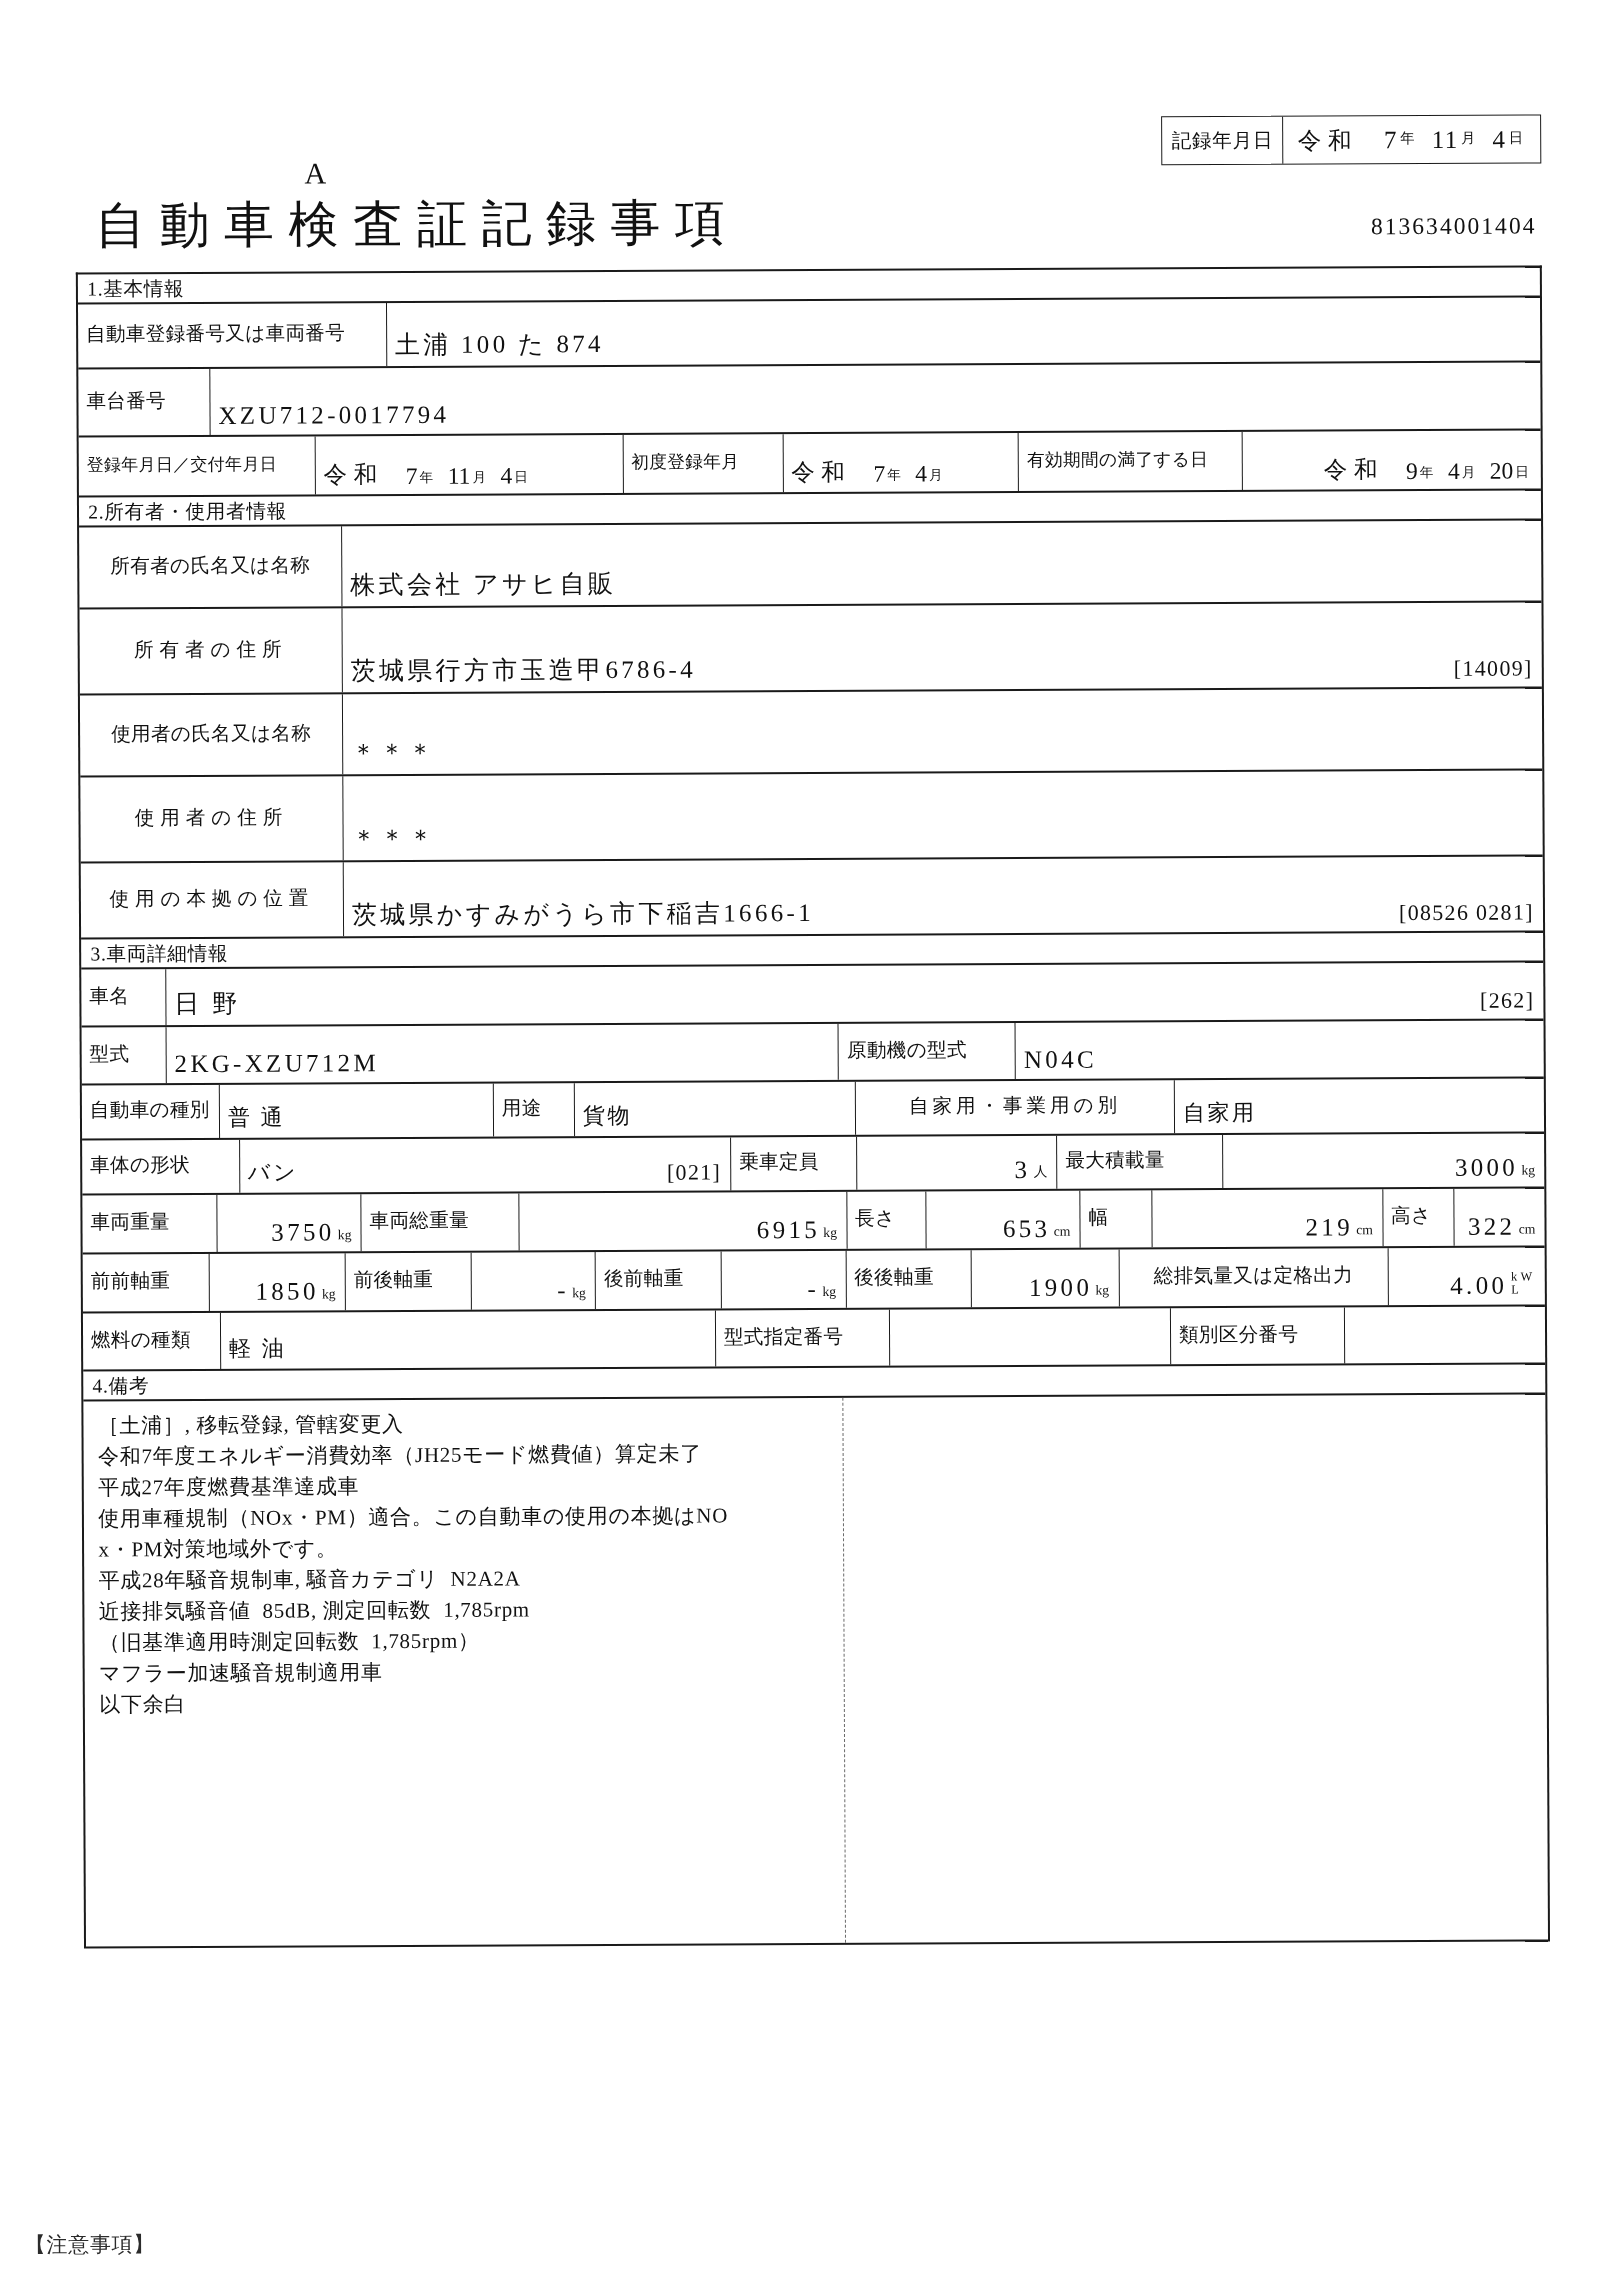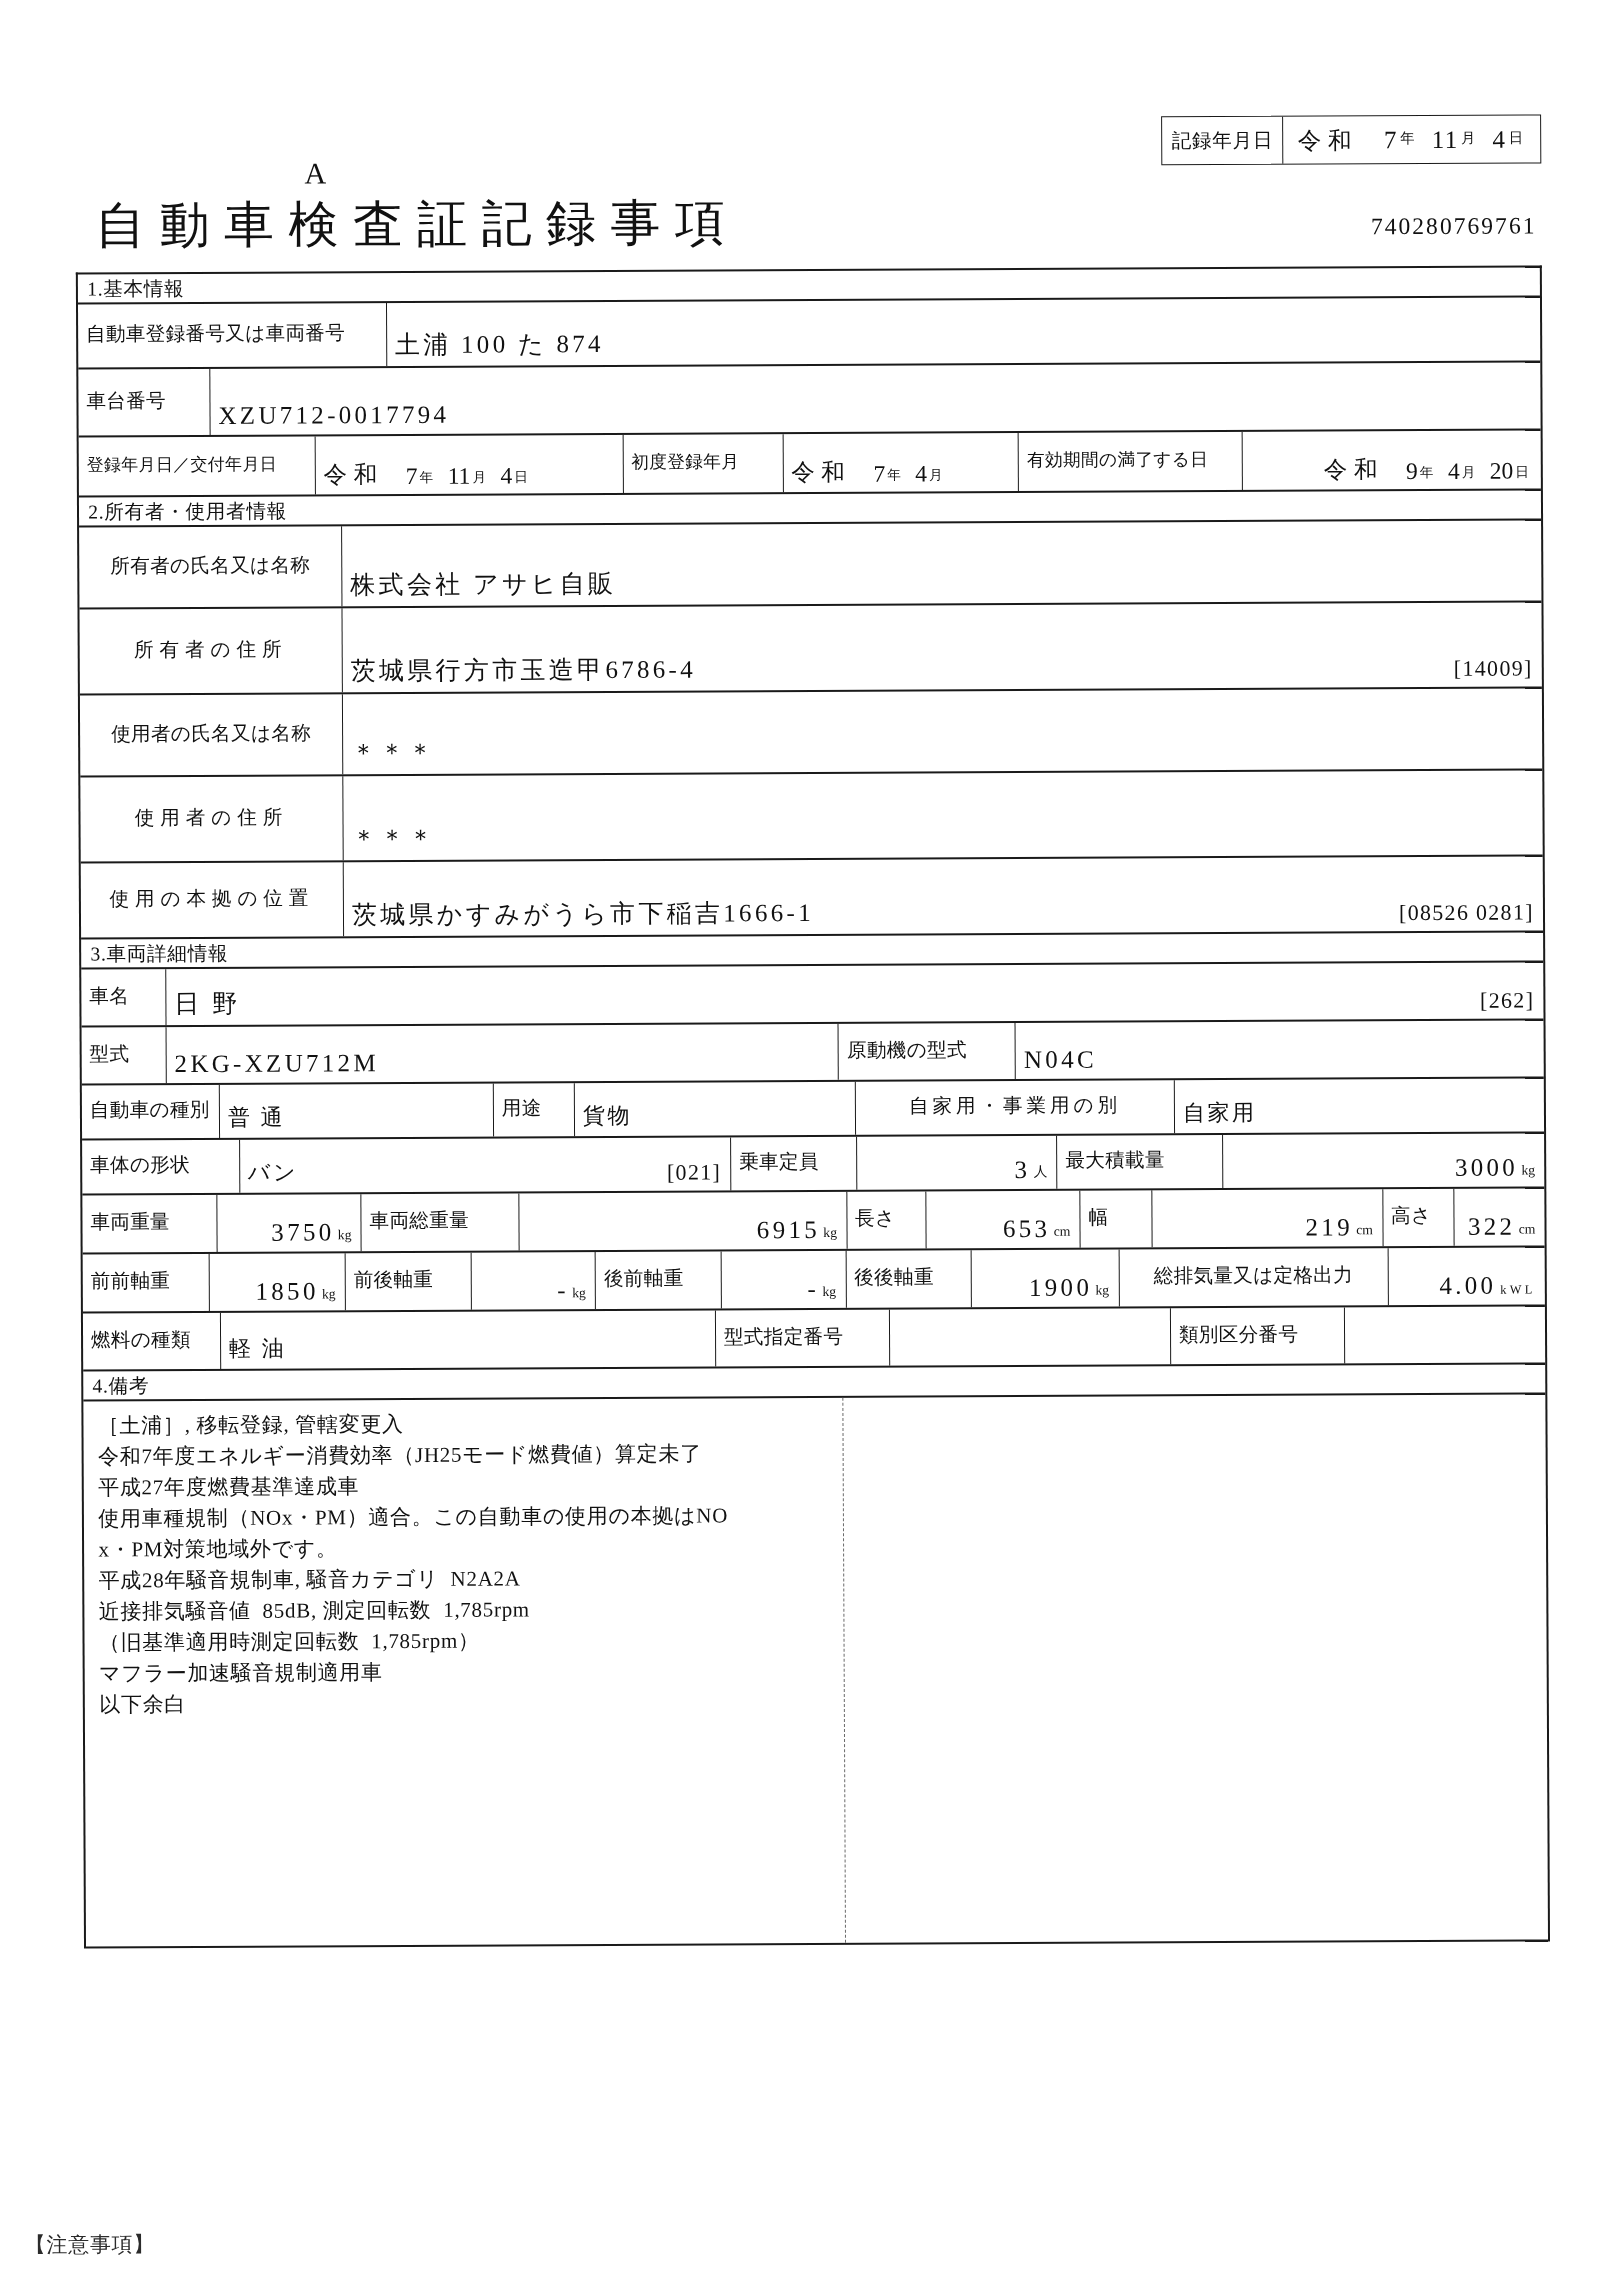--- a/index.html
+++ b/index.html
@@ -164,20 +164,21 @@
     align-items: flex-end;
     white-space: nowrap;
   }
   .dateval .era { letter-spacing: 6.5px; margin-right: 22px; }
   .dateval .n { font-size: 23.6px; }
   .dateval .u { font-size: 13.7px; margin: 0 14.4px 3.3px 2px; }
   .dateval .u.last { margin-right: 0; }
 
   .stacked-unit {
     display: flex;
+    flex-direction: column;
     align-items: flex-start;
     font-size: 12.4px;
     line-height: 1.05;
     margin-left: 3.9px;
     padding-bottom: 2.6px;
   }
 
   
   .remarks-body {
     position: relative;
@@ -225,21 +226,21 @@
         <span class="unit">年</span>
         <span class="num">11</span>
         <span class="unit">月</span>
         <span class="num">4</span>
         <span class="unit last">日</span>
       </div>
     </div>
 
     <div class="marker-a">A</div>
     <div class="doc-title">自動車検査証記録事項</div>
-    <div class="doc-number">740280769761</div>
+    <div class="doc-number">813634001404</div>
 
     <div class="tbl" style="top:151px;">
 
       <div class="row section">
         <div class="cell sect-head" style="width:1462px;">1.基本情報</div>
       </div>
 
       <div class="row" style="height:65px;">
         <div class="cell lbl" style="width:308px;">自動車登録番号又は車両番号</div>
         <div class="cell val" style="width:1155px;">土浦  100  た   874</div>

